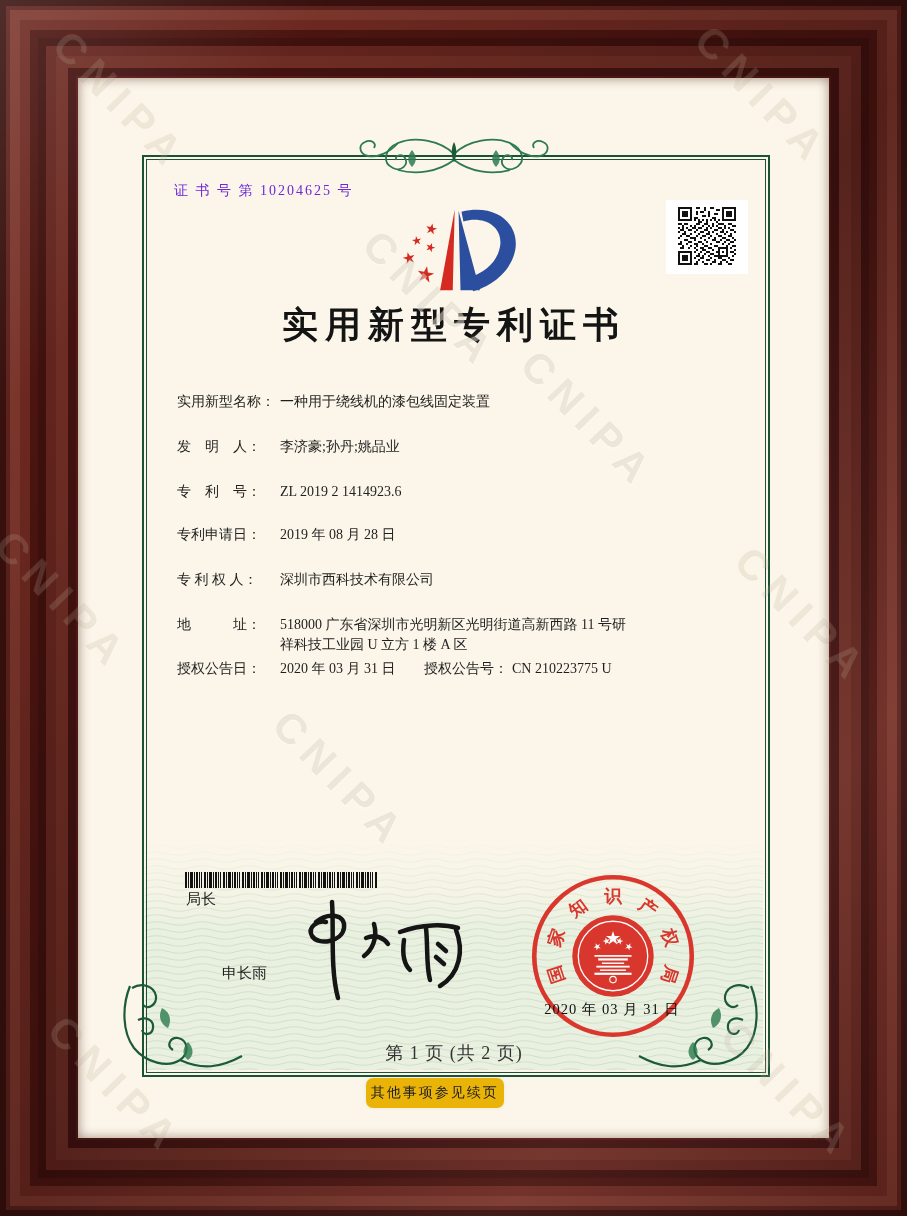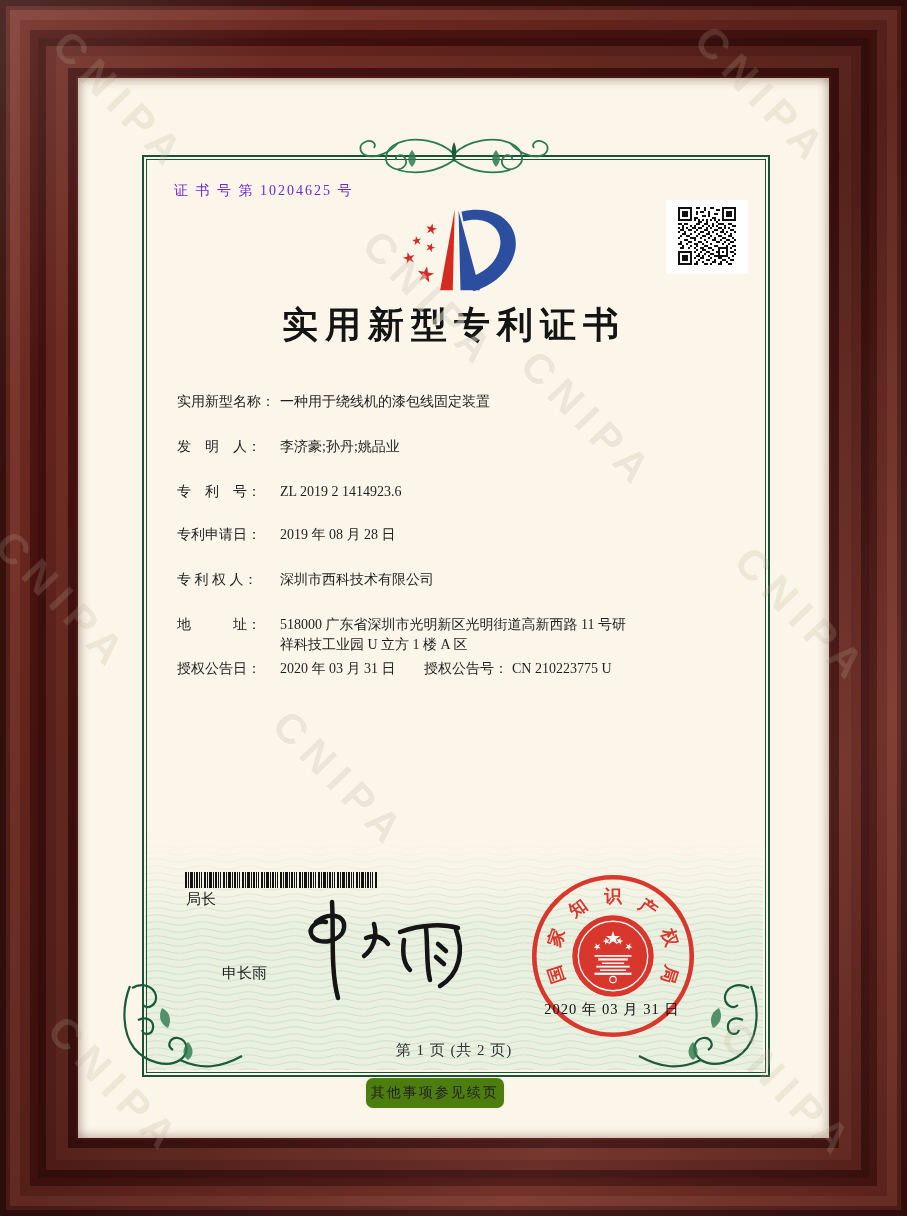--- a/index.html
+++ b/index.html
@@ -51,23 +51,23 @@
   .body-text p{margin:0;text-indent:2em;font-style:oblique 6deg;}
   .barcode{position:absolute;left:107px;top:794px;width:192px;height:16px;}
   .signer{position:absolute;left:108px;color:#1c1c1c;
     font-family:"Liberation Sans","DejaVu Sans",sans-serif;font-size:15px;}
   .signer.t1{top:812px;} .signer.t2{top:886px;margin-left:36px;}
   .signature{position:absolute;left:210px;top:816px;width:190px;height:110px;}
   .seal{position:absolute;left:447px;top:790px;width:176px;height:176px;}
   .seal-date{position:absolute;left:424px;top:922px;width:220px;text-align:center;
     font-size:14.5px;color:#111;letter-spacing:1px;z-index:6;}
   .page-info{position:absolute;left:64px;top:963px;width:624px;text-align:center;
-    font-size:15px;color:#333;letter-spacing:1px;}
+    font-size:18px;color:#333;letter-spacing:1px;}
   .cont-note{position:absolute;left:47.5%;top:1000px;transform:translateX(-50%);
-    background:#4d7c0f;border-radius:7px;padding:6px 5px;font-size:14px;color:#222;
+    background:#eab308;border-radius:7px;padding:6px 5px;font-size:14px;color:#222;
     letter-spacing:2px;box-shadow:0 0 4px rgba(0,0,0,.06);}
   .top-ornament{position:absolute;left:274px;top:52px;width:204px;height:53px;}
   .flourish{position:absolute;top:902px;width:125px;height:95px;}
   .flourish.left{left:40px;} .flourish.right{left:560px;transform:scaleX(-1);}
   
   .wm-layer{position:absolute;inset:0;z-index:20;pointer-events:none;}
   .wm{position:absolute;font-family:"Liberation Sans","DejaVu Sans",sans-serif;
     font-weight:bold;font-size:42px;letter-spacing:9px;
     transform:translate(-50%,-50%) rotate(46deg);white-space:nowrap;}
   .wm-dark{color:rgba(140,118,82,.15);text-shadow:1px 1px 0 rgba(255,255,255,.45);}

